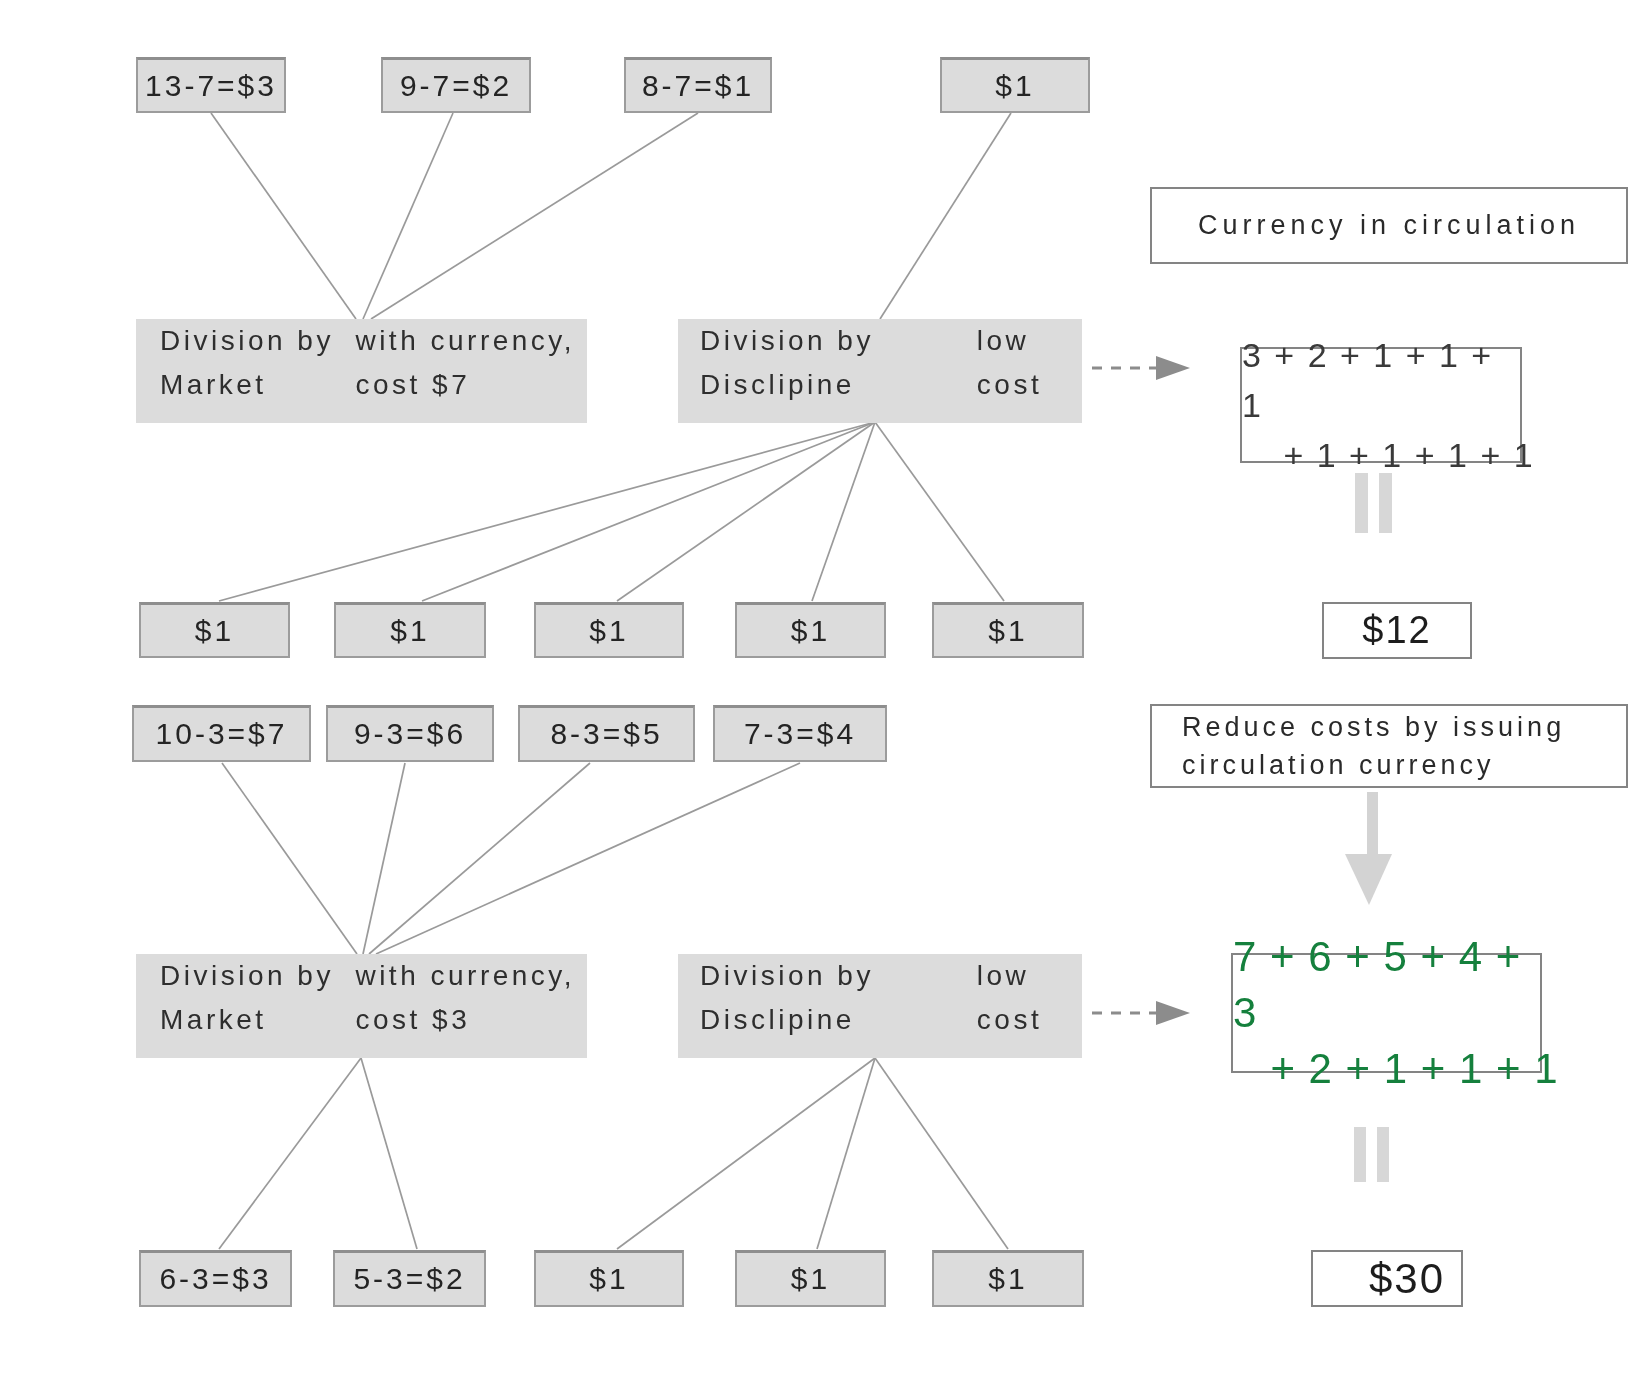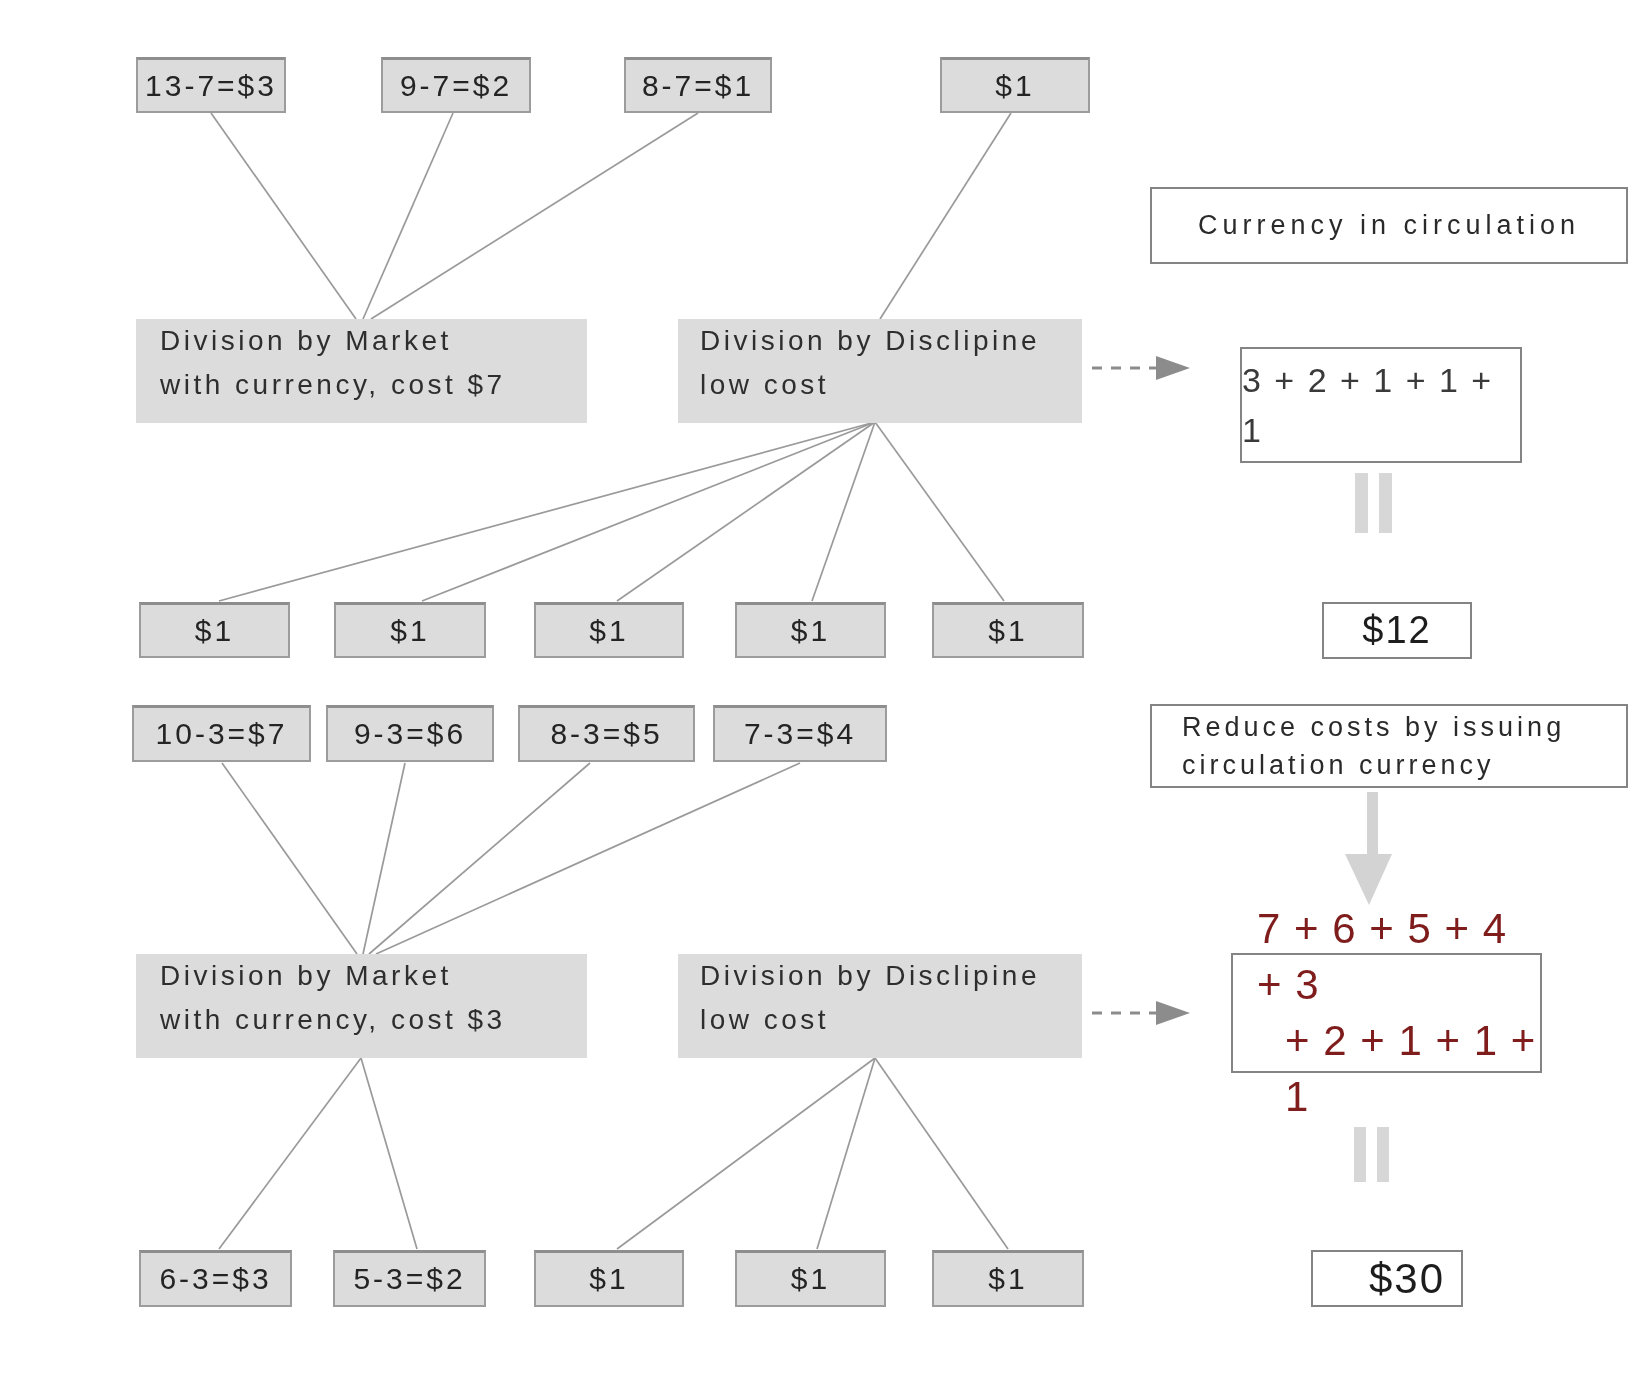--- a/index.html
+++ b/index.html
@@ -15,35 +15,35 @@
   .node, .wbox, .divbox{position:absolute;z-index:2;box-sizing:border-box;}
   .node{
     background:#dcdcdc;
     border:2px solid #9c9c9c;
     border-top:3px solid #8e8e8e;
     display:flex;align-items:center;justify-content:center;
     font-size:30px;letter-spacing:3px;color:#242424;
   }
   .divbox{
     background:#dcdcdc;
-    display:flex;flex-direction:column;justify-content:flex-start;
+    display:flex;flex-direction:row;justify-content:space-between;
     padding-left:24px;
     font-size:28px;letter-spacing:3.5px;color:#2e2e2e;
     line-height:44px;
   }
   .wbox{
     background:#ffffff;
     border:2px solid #848484;
     display:flex;flex-direction:column;align-items:center;justify-content:center;
   }
   .wbox.left-align{align-items:flex-start;padding-left:30px;}
   .caption{font-size:27px;letter-spacing:5px;color:#2a2a2a;}
   .note-line{font-size:27px;letter-spacing:4px;color:#2a2a2a;line-height:38px;}
   .eq1{font-size:34px;letter-spacing:2px;color:#3a3a3a;line-height:50px;}
-  .eq2{font-size:42px;letter-spacing:1px;color:#7f1d1d;line-height:56px;margin-left:24px;}
+  .eq2{font-size:42px;letter-spacing:1px;color:#15803d;line-height:56px;}
   .eq-shift{transform:translateX(28px);}
   .total{font-size:38px;letter-spacing:2px;color:#1d1d1d;}
   .equals-icon{position:absolute;z-index:2;display:flex;gap:11px;}
   .equals-icon .bar{width:13px;height:60px;background:#d7d7d7;}
 </style>
 </head>
 <body>
 
 <div id="canvas">
 
@@ -127,20 +127,21 @@
   <div class="node" style="left:534px;top:1250px;width:150px;height:57px;">$1</div>
   <div class="node" style="left:735px;top:1250px;width:151px;height:57px;">$1</div>
   <div class="node" style="left:932px;top:1250px;width:152px;height:57px;">$1</div>
 
   <div class="wbox" style="left:1150px;top:187px;width:478px;height:77px;">
     <div class="caption">Currency in circulation</div>
   </div>
 
   <div class="wbox" style="left:1240px;top:347px;width:282px;height:116px;">
     <div class="eq1">3 + 2 + 1 + 1 + 1</div>
+    <div class="eq1 eq-shift">+ 1 + 1 + 1 + 1</div>
   </div>
 
   <div class="equals-icon" style="left:1355px;top:473px;">
     <div class="bar"></div>
     <div class="bar"></div>
   </div>
 
   <div class="wbox" style="left:1322px;top:602px;width:150px;height:57px;">
     <div class="total">$12</div>
   </div>

